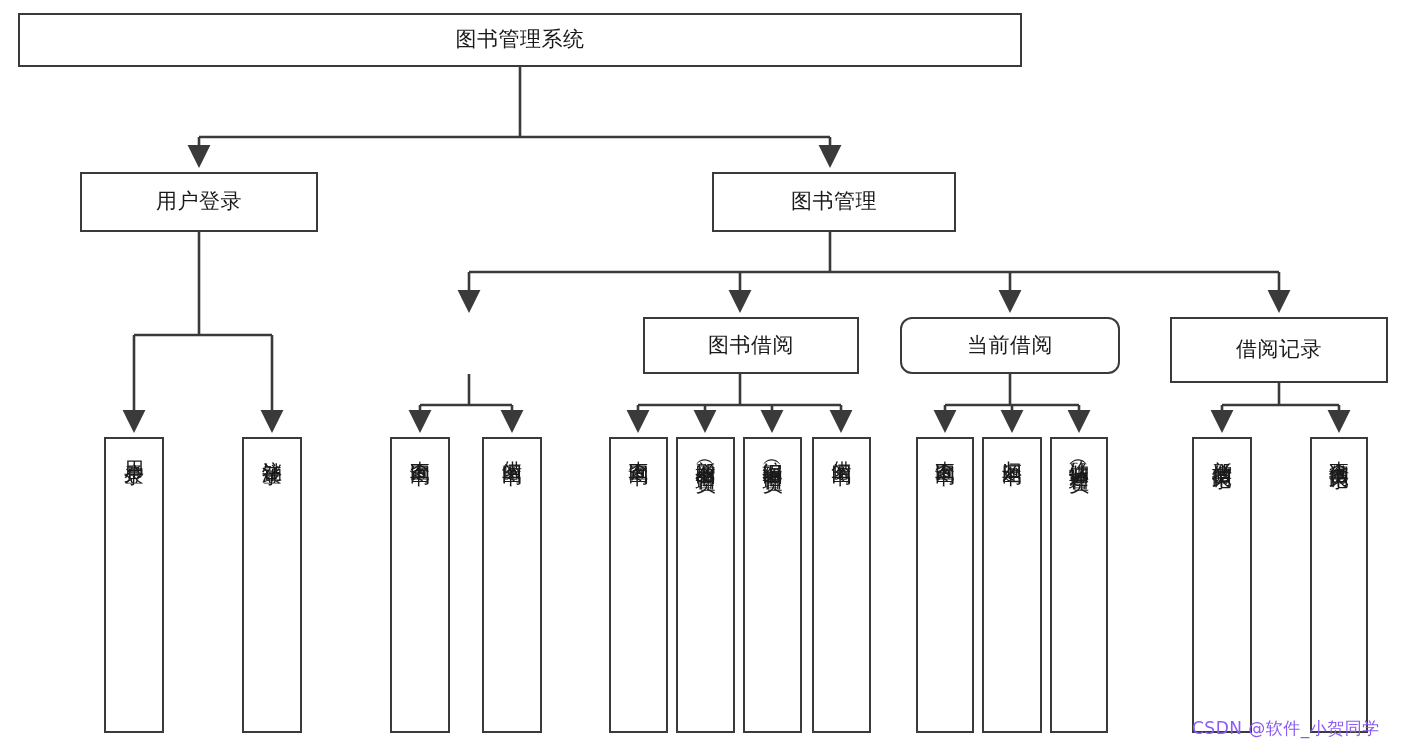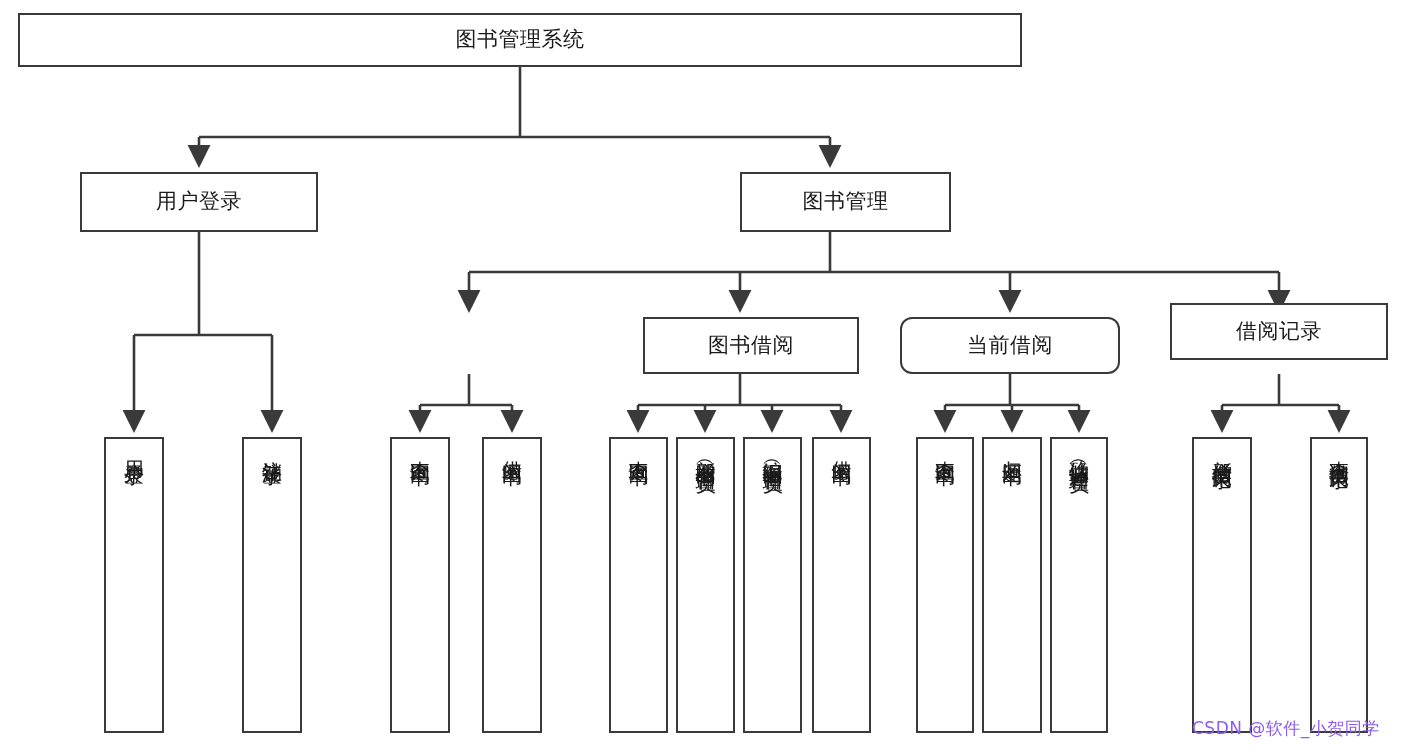--- a/index.html
+++ b/index.html
@@ -137,31 +137,31 @@
     </g>
   </svg>
 
   <div class="node node-h" style="left:18px; top:13px; width:1004px; height:54px;">
     <span>图书管理系统</span>
   </div>
 
   <div class="node node-h" style="left:80px; top:172px; width:238px; height:60px;">
     <span>用户登录</span>
   </div>
-  <div class="node node-h" style="left:740px; top:172px; width:211px; height:60px;">
+  <div class="node node-h" style="left:712px; top:172px; width:244px; height:60px;">
     <span>图书管理</span>
   </div>
 
   <div class="node node-h" style="left:632px; top:317px; width:216px; height:57px;margin-left:11px;">
     <span>图书借阅</span>
   </div>
   <div class="node node-h" style="left:900px; top:317px; width:220px; height:57px;border-radius:12px;">
     <span>当前借阅</span>
   </div>
-  <div class="node node-h" style="left:1170px; top:303px; width:218px; height:57px;">
+  <div class="node node-h" style="left:1170px; top:317px; width:218px; height:66px;">
     <span>借阅记录</span>
   </div>
 
   <div class="node node-v" style="left:104px; top:437px; width:60px; height:296px;">
     <span class="vlabel">用户登录</span>
   </div>
   <div class="node node-v" style="left:242px; top:437px; width:60px; height:296px;">
     <span class="vlabel">注销登录</span>
   </div>
   <div class="node node-v" style="left:390px; top:437px; width:60px; height:296px;">

